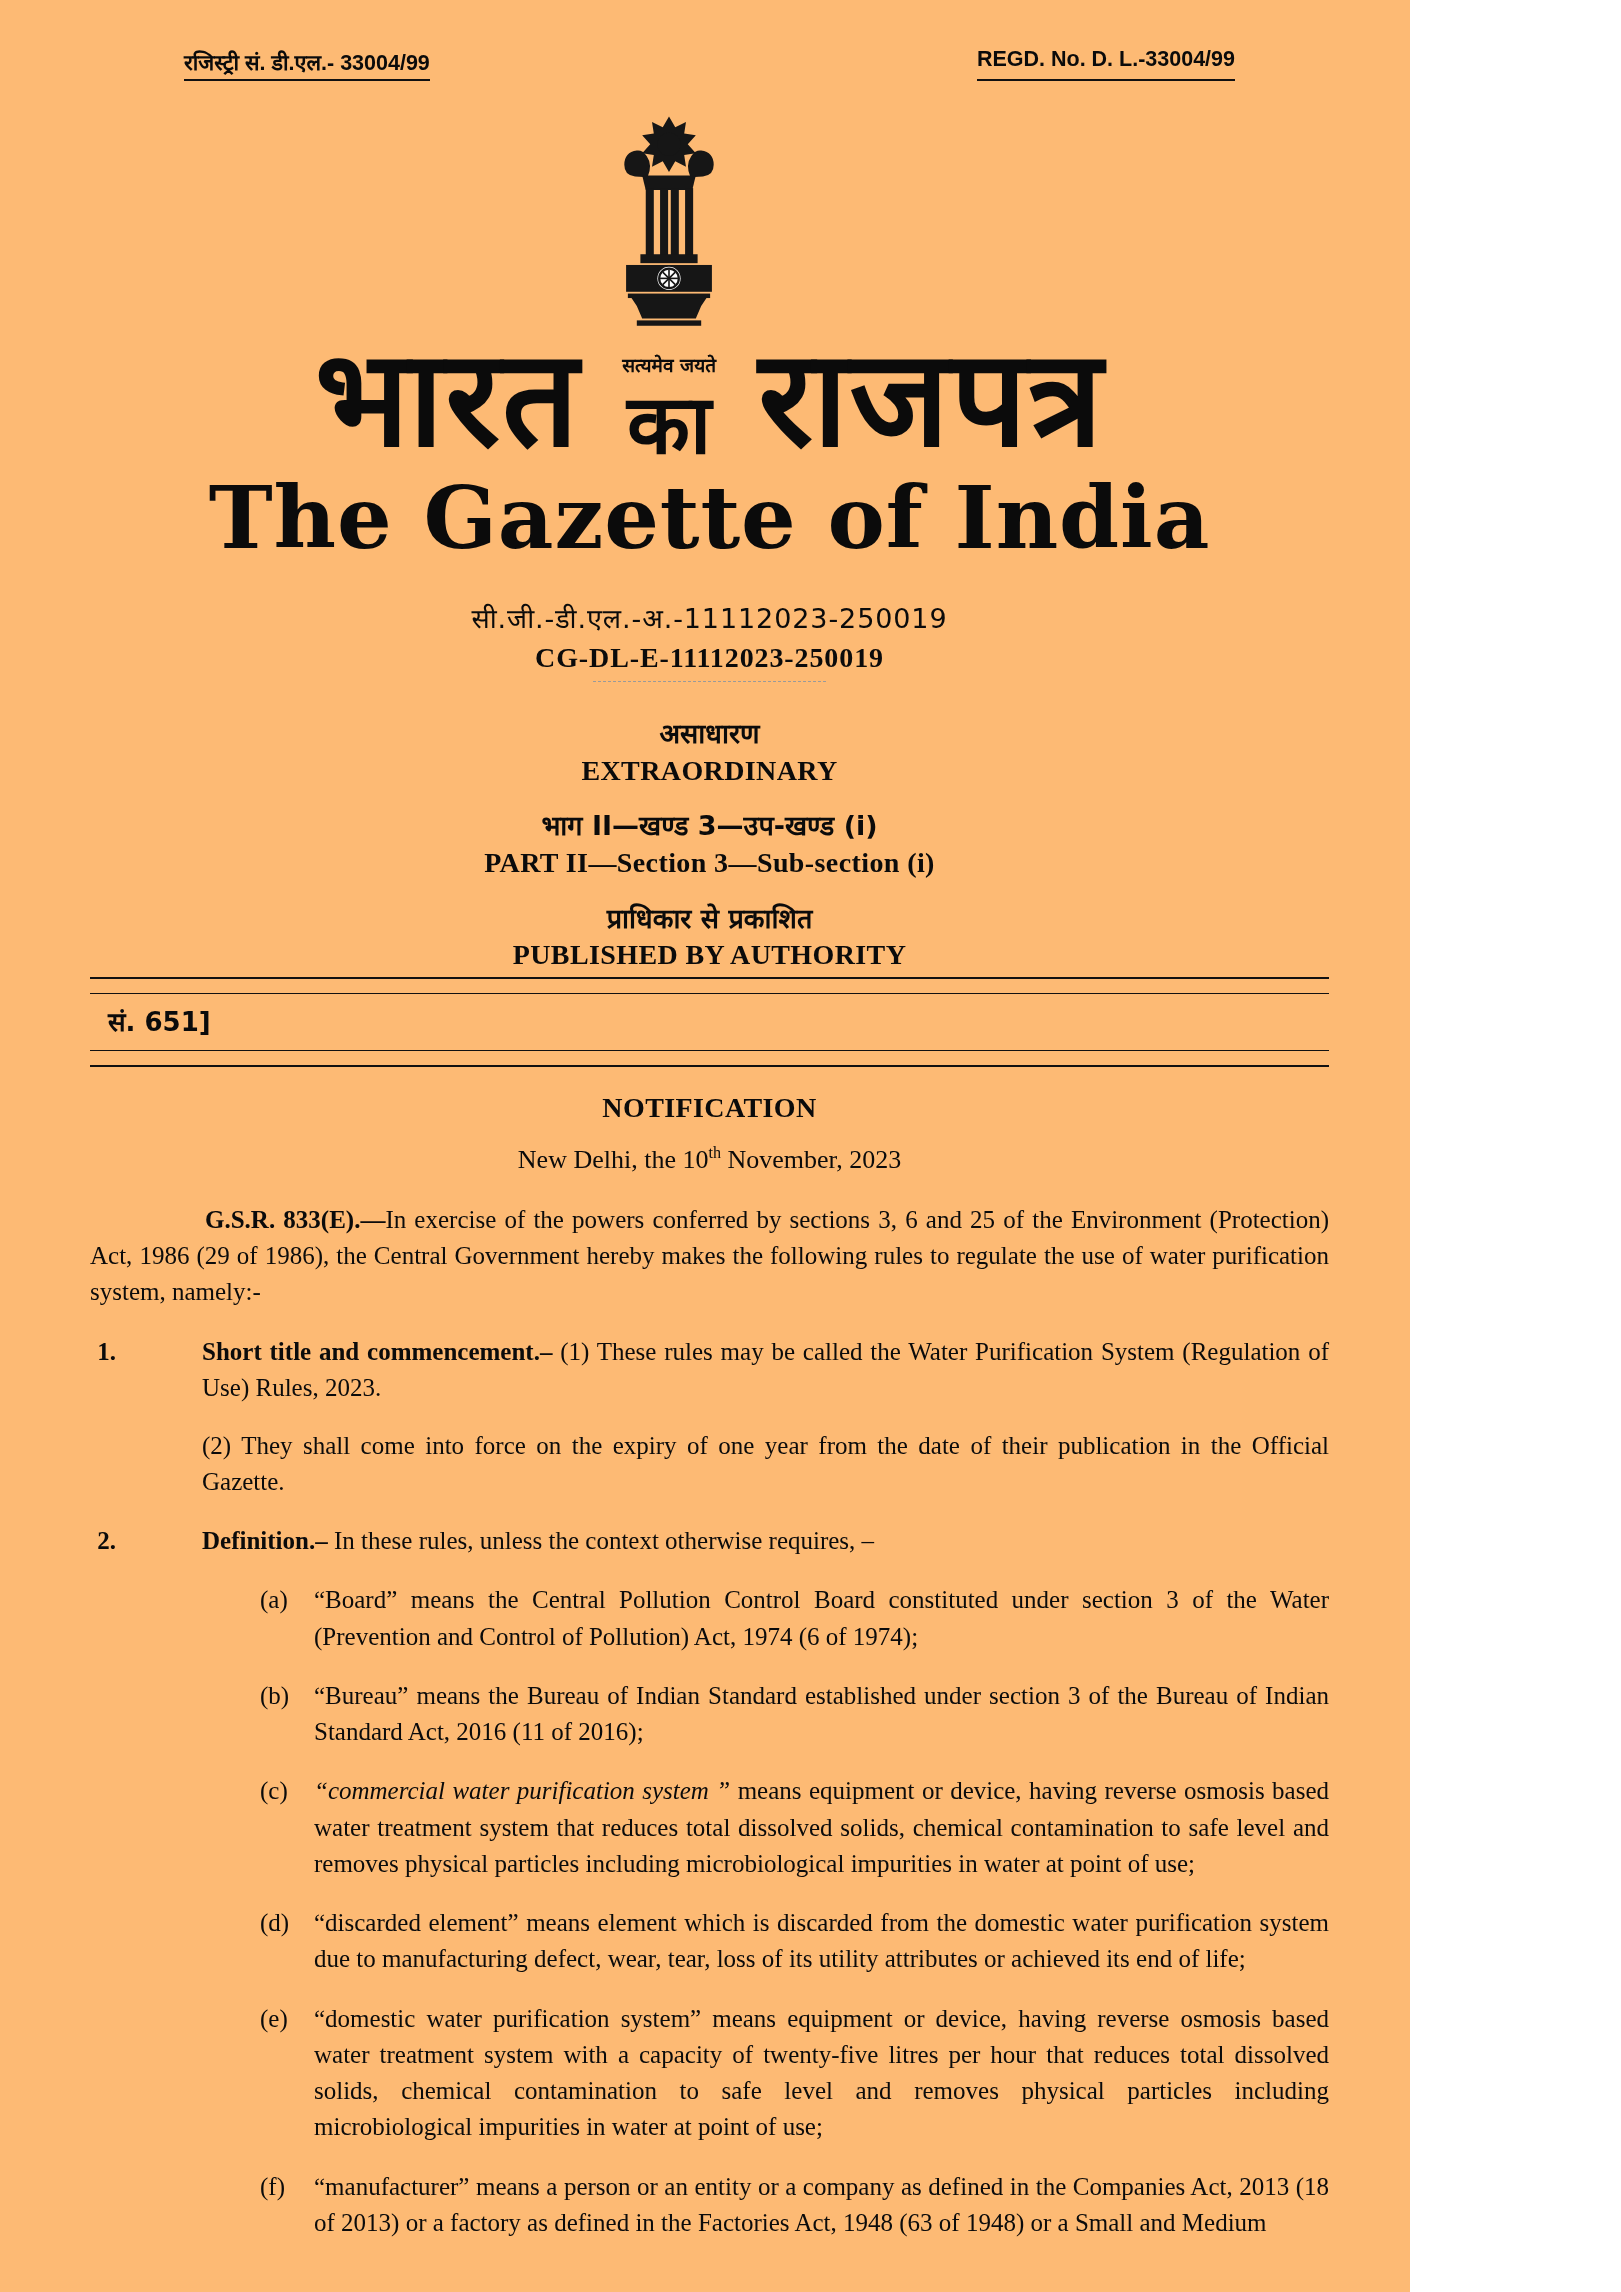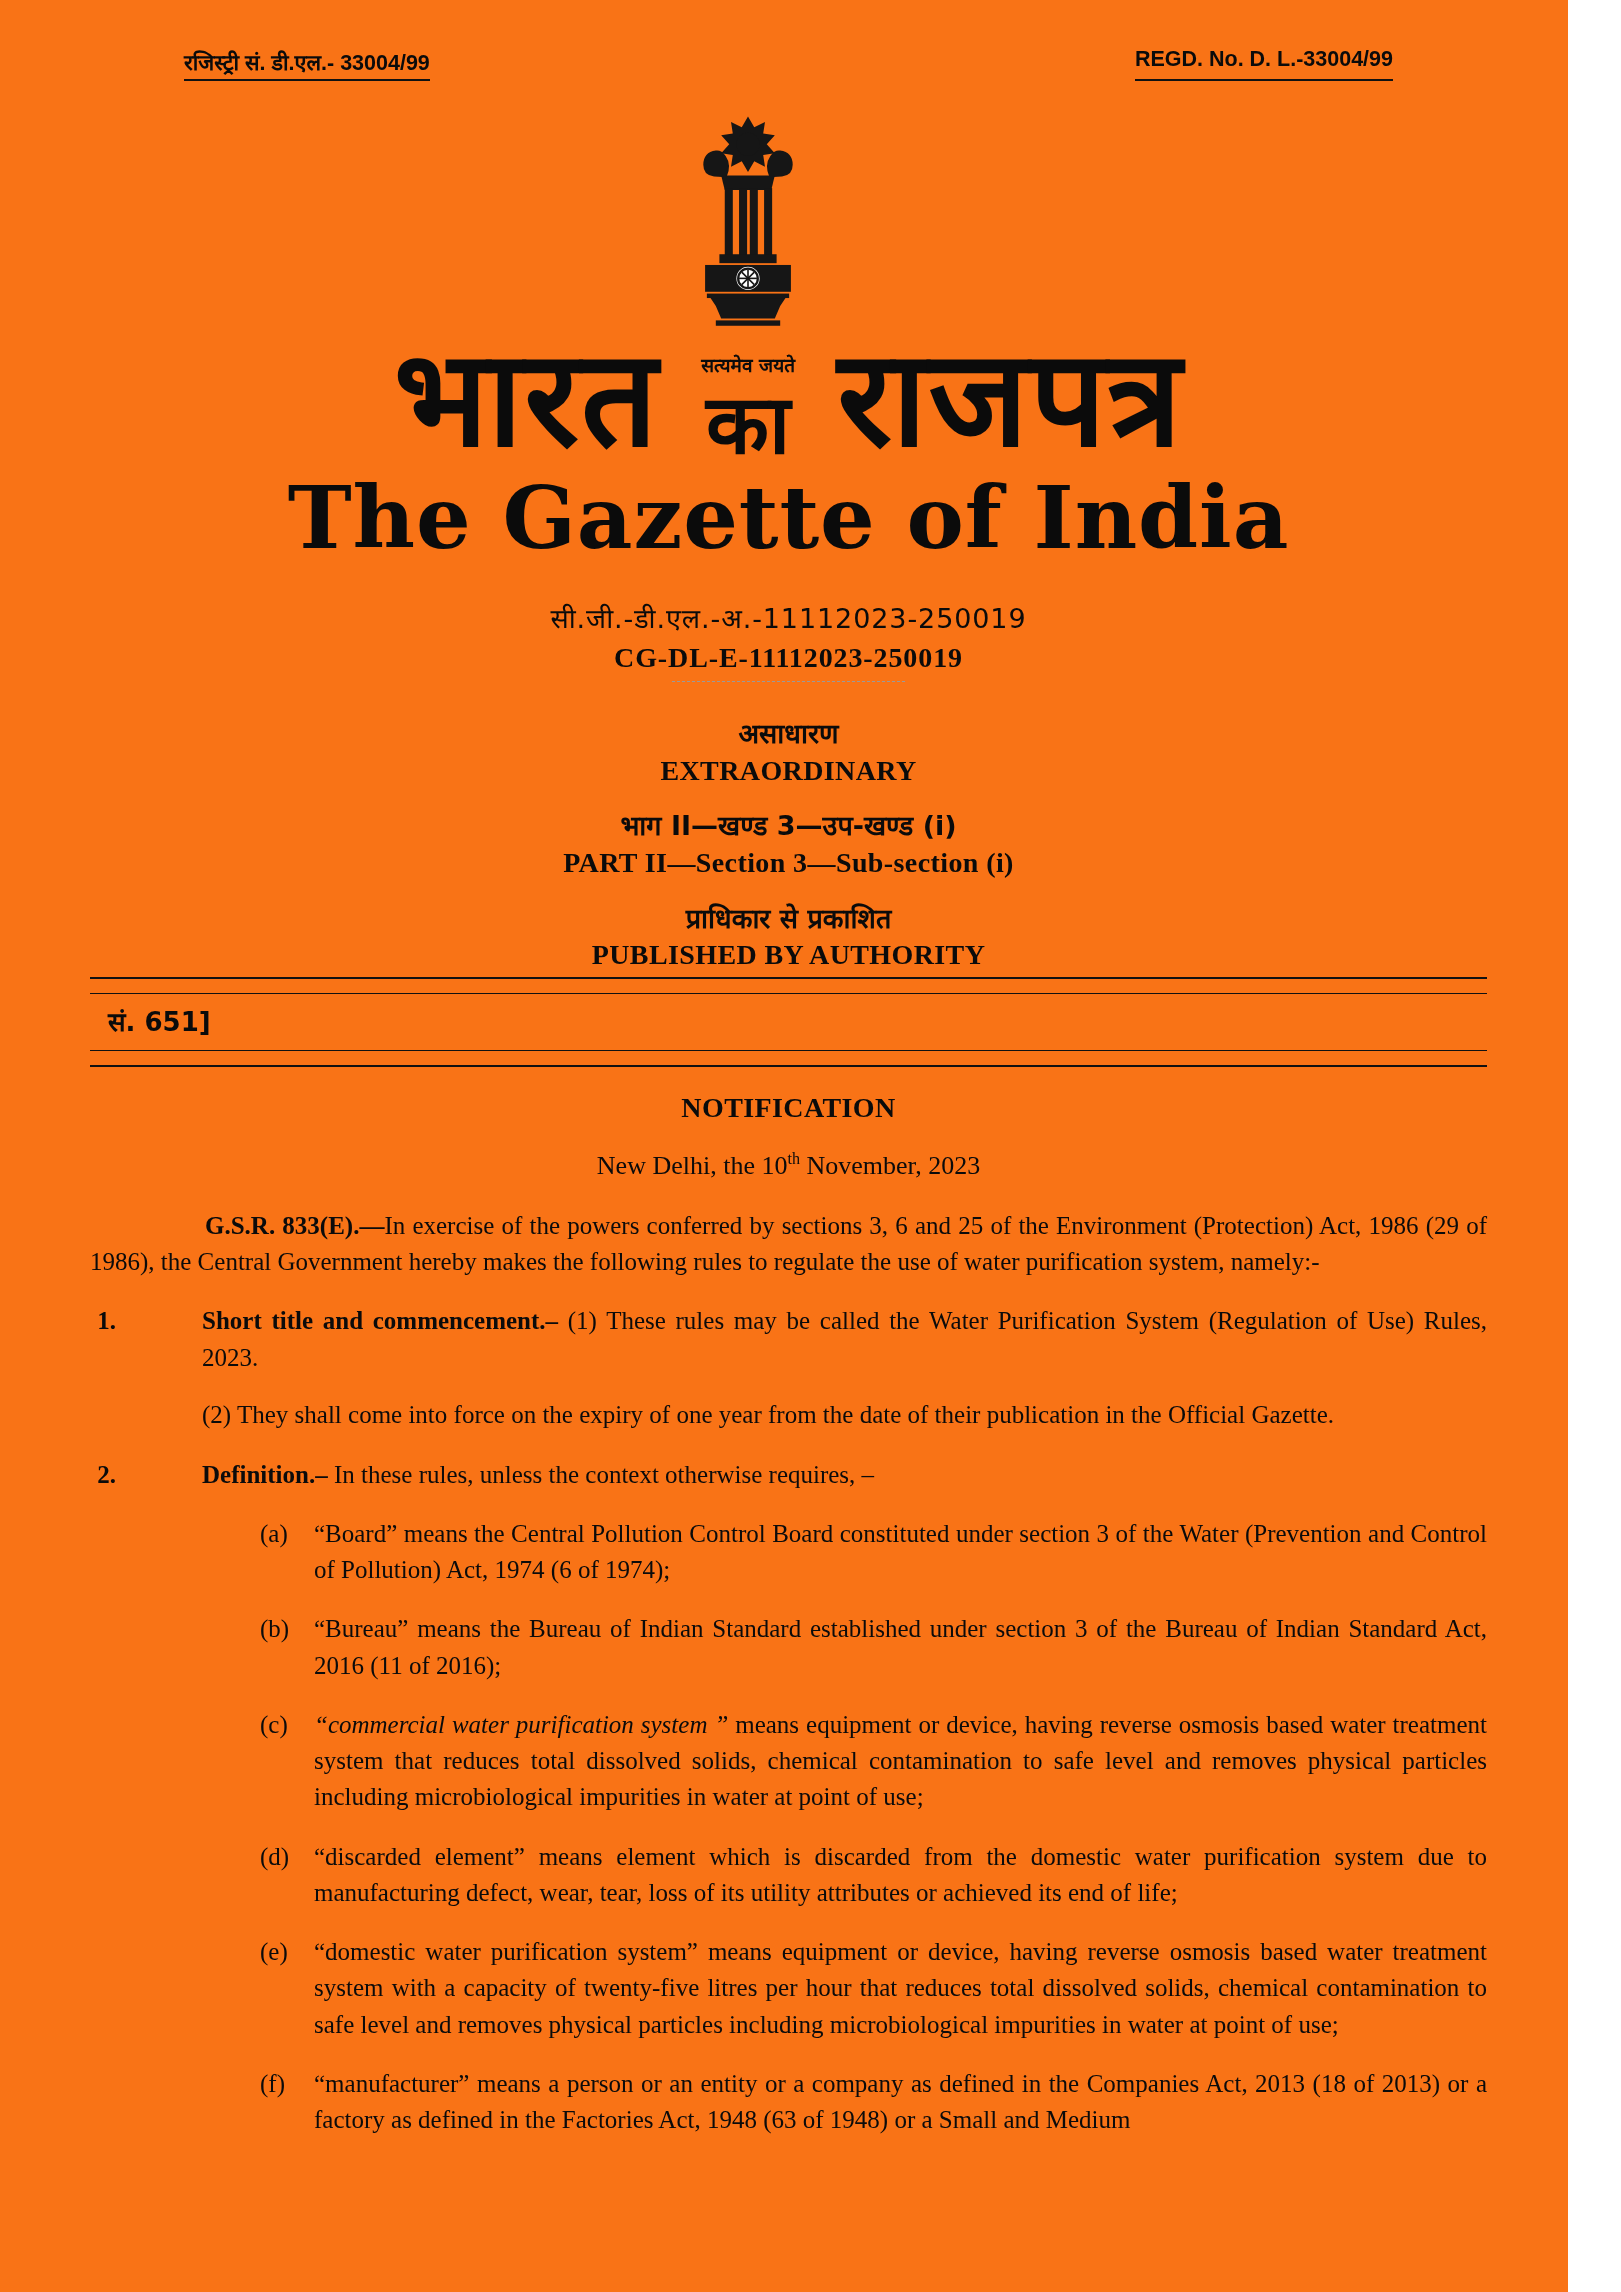--- a/index.html
+++ b/index.html
@@ -1,19 +1,19 @@
 <!DOCTYPE html>
 <html style="font-size:14.3px"><head>
 <meta charset="utf-8">
 <title>Document</title>
 <style>
   * { margin:0; padding:0; box-sizing:border-box; }
   html,body { background:#ffffff; }
   body { width:1621px; font-family:"Liberation Serif","DejaVu Serif",serif; color:#0b0b0b; }
-  .page { width:1568px; height:2293px; overflow:hidden; background:#f97316; padding:47px 81px 0 90px; }
+  .page { width:1410px; height:2293px; overflow:hidden; background:#fdba74; padding:47px 81px 0 90px; }
 
   
   .reg-row { display:flex; justify-content:space-between; padding:0 94px 0 94px; }
   .reg-no { font-family:"Liberation Sans","DejaVu Sans",sans-serif; font-weight:bold; font-size:21.5px;
             border-bottom:2.7px solid #111; padding-bottom:2.7px; }
 
   
   .masthead { display:flex; justify-content:center; align-items:flex-end; gap:30px; margin-top:30px; }
   .mast-hindi { font-family:"DejaVu Sans","Liberation Sans",sans-serif; font-weight:bold; font-size:134px; line-height:1; letter-spacing:1.8px; }
   .emblem-col { display:flex; flex-direction:column; align-items:center; }
@@ -41,21 +41,21 @@
   .issue-row { display:grid; grid-template-columns:206px 1fr 206px; align-items:center; }
   .issue-no-hi { font-family:"DejaVu Sans","Liberation Sans",sans-serif; font-weight:bold; font-size:26px; }
   .issue-no-en { font-weight:bold; font-size:27px; }
   .issue-date-hi { text-align:center; font-family:"DejaVu Sans","Liberation Sans",sans-serif; font-weight:bold; font-size:26px; }
   .issue-date-en { text-align:center; font-weight:bold; font-size:28px; letter-spacing:0.4px; }
   .issue-row + .issue-row { margin-top:9px; }
 
   
   .ministry { text-align:center; font-weight:bold; font-size:28px; margin-top:23px; letter-spacing:0.3px; }
   .notif { text-align:center; font-weight:bold; font-size:28px; margin-top:25px; letter-spacing:0.4px; }
-  .place-date { text-align:center; font-size:26px; margin-top:27px; }
+  .place-date { text-align:center; font-size:26px; margin-top:21px; }
   sup { font-size:0.62em; vertical-align:super; line-height:0; }
 
   
   .bodytext { font-size:25px; line-height:1.45; }
   .gsr { margin-top:27px; text-align:justify; text-indent:115px; }
   .rule-item { display:grid; grid-template-columns:112px 1fr; margin-top:23px; }
   .rule-num { font-weight:bold; padding-left:7.2px; }
   .rule-body { text-align:justify; }
   .rule-sub { margin-top:21.5px; text-align:justify; }
   b.runin { font-weight:bold; }

